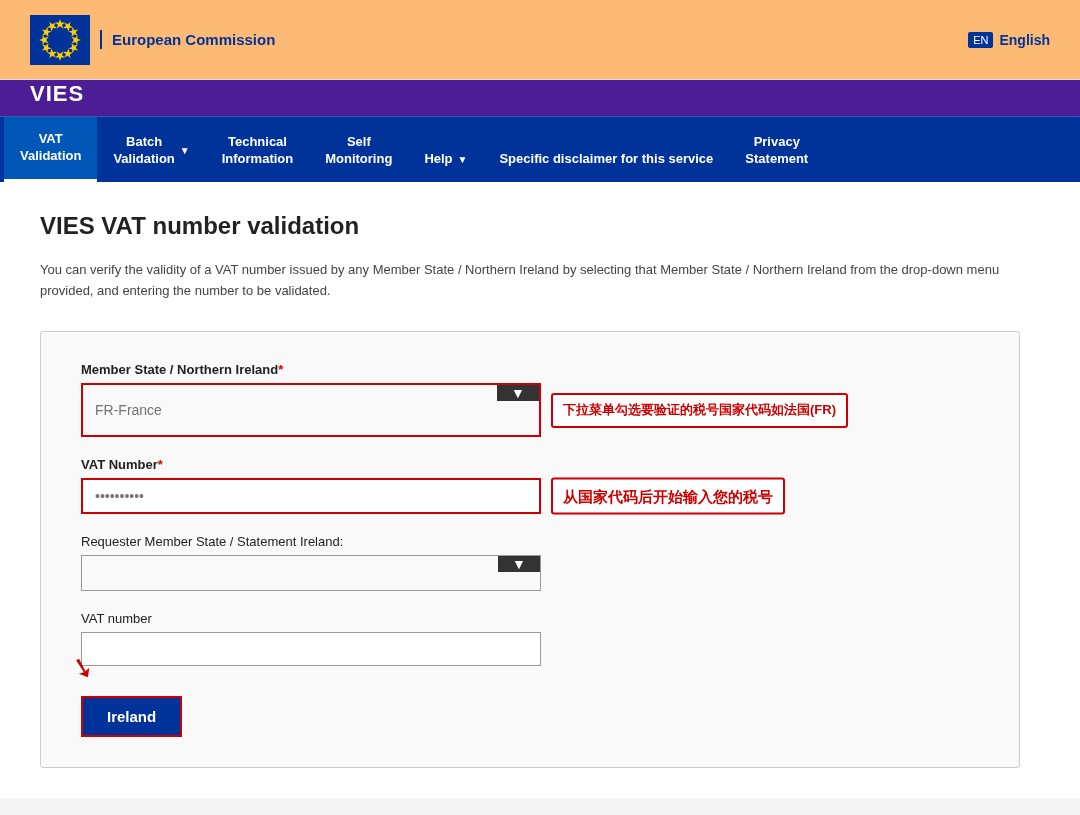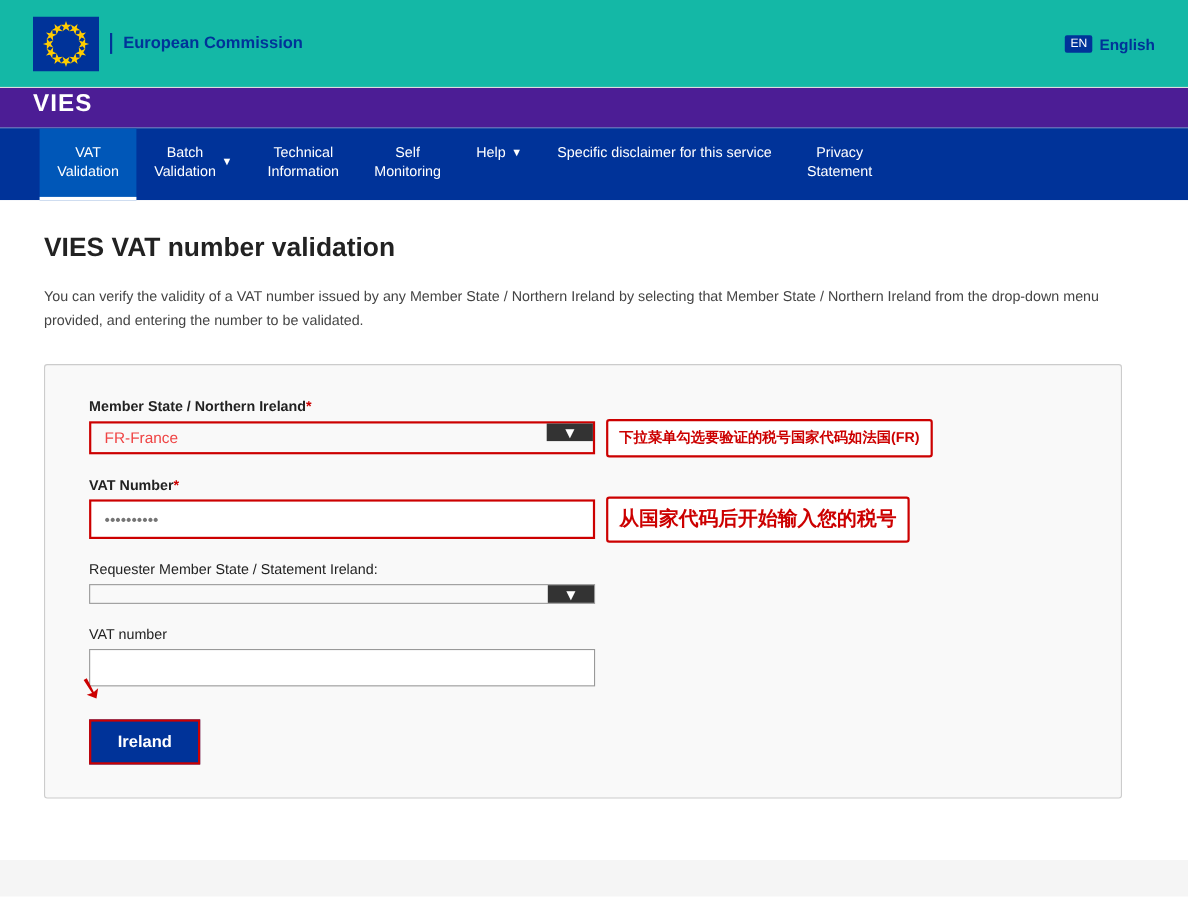--- a/index.html
+++ b/index.html
@@ -1,20 +1,20 @@
 <!DOCTYPE html>
 <html><head>
   <meta charset="utf-8">
   <style>
     * { box-sizing: border-box; margin: 0; padding: 0; }
     body { font-family: Arial, sans-serif; background: #f5f5f5; font-size: 14px; color: #333; }
 
     
     .top-header {
-      background: #14b8a6;
+      background: #fdba74;
       display: flex;
       align-items: center;
       justify-content: space-between;
       padding: 10px 30px;
       border-bottom: 1px solid #ddd;
       height: 80px;
     }
     .logo-area {
       display: flex;
       align-items: center;
@@ -60,23 +60,24 @@
       font-size: 22px;
       font-weight: bold;
       letter-spacing: 1px;
       margin-bottom: 8px;
     }
 
     
     .nav-bar {
       background: #003399;
       display: flex;
-      align-items: flex-start;
-      padding: 0 36px;
+      align-items: flex-end;
+      padding: 0 4px;
       border-top: 1px solid rgba(255,255,255,0.2);
+      font-weight: bold;
     }
     .nav-item {
       color: #fff;
       padding: 14px 16px;
       font-size: 13px;
       cursor: pointer;
       display: flex;
       align-items: center;
       gap: 5px;
       white-space: nowrap;
@@ -173,23 +174,23 @@
       width: 42px;
       height: 100%;
       display: flex;
       align-items: center;
       justify-content: center;
       font-size: 14px;
       flex-shrink: 0;
     }
     .select-text {
       flex: 1;
-      padding: 5px 12px;
+      padding: 17px 12px;
       font-size: 14px;
-      color: #ef4444;
+      color: #737373;
     }
   </style>
 </head>
 <body>
 
 <div class="top-header">
   <div class="logo-area">
 
     <svg class="eu-logo" viewBox="0 0 60 50" xmlns="http://www.w3.org/2000/svg">
       <rect width="60" height="50" fill="#003399"></rect>
@@ -272,21 +273,21 @@
     <div class="form-group">
       <label class="form-label">
         <span>VAT Number</span><span class="required">*</span>
       </label>
       <div style="position:relative; display:inline-block;">
         <input type="text" class="text-input" value="" placeholder="••••••••••" style="color: rgb(153, 153, 153); width: 460px; border: 2px solid rgb(204, 0, 0);">
         
         <div style="position:absolute; left: 10px; top: 50%; transform: translateY(-50%); pointer-events:none; z-index:5;">
         </div>
         <div style="position:absolute; left: 470px; top: 50%; transform: translateY(-50%); display:flex; align-items:center; gap:5px; white-space:nowrap; z-index:10;">
-          <div style="border: 2px solid #c00; color:#c00; font-size:18px; font-weight:bold; padding:6px 10px; background:rgba(255,255,255,0.97); border-radius:3px; line-height:1.4;">从国家代码后开始输入您的税号</div>
+          <div style="border: 2px solid #c00; color:#c00; font-size:15px; font-weight:bold; padding:6px 10px; background:rgba(255,255,255,0.97); border-radius:3px; line-height:1.4;">从国家代码后开始输入您的税号</div>
         </div>
       </div>
     </div>
 
     <div class="form-group">
       <label class="form-label" style="font-weight:normal;">Requester Member State / Statement Ireland:</label>
       <div style="display:flex; width:460px; border: 1px solid #999;">
         <div class="select-text"></div>
         <div class="dropdown-btn">▼</div>
       </div>

